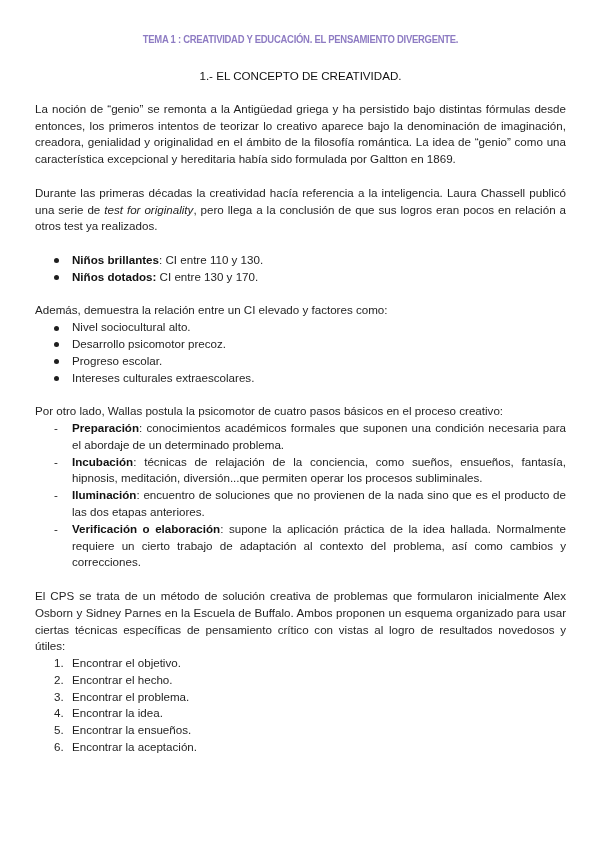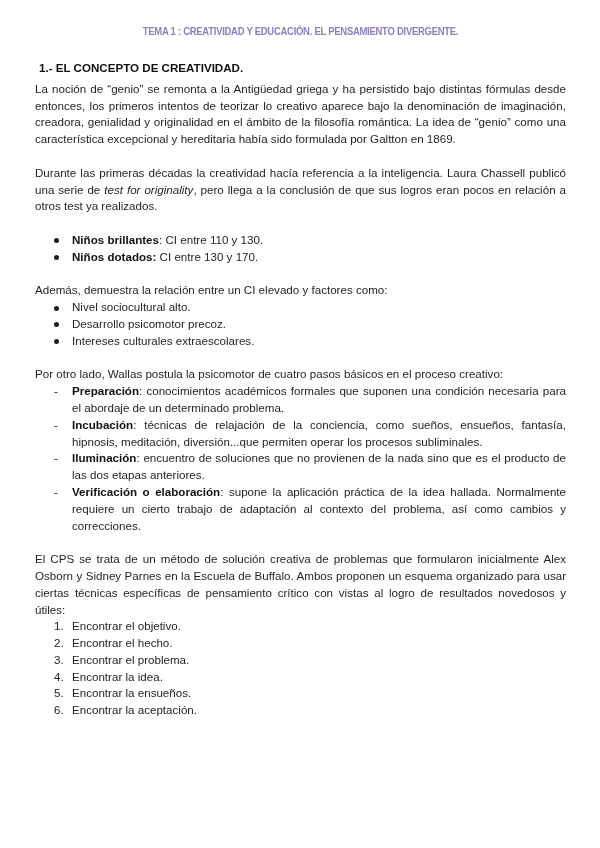--- a/index.html
+++ b/index.html
@@ -11,44 +11,45 @@
       width: 600px;
       height: 848px;
       overflow: hidden;
       position: relative;
       font-family: "Liberation Sans", "DejaVu Sans", sans-serif;
       color: #1f1f1f;
     }
     .page {
       position: absolute;
       left: 35px;
-      top: 24px;
+      top: 32px;
       width: 531px;
       font-size: 11.6px;
       line-height: 16.8px;
     }
     .doc-title {
       text-align: center;
       font-family: "Liberation Sans", sans-serif;
       font-weight: bold;
       font-size: 11px;
       letter-spacing: -0.3px;
       color: #8e7cc3;
       transform: scaleX(0.86);
       transform-origin: center;
       margin: 0 0 22px 0;
       line-height: 14px;
       white-space: nowrap;
     }
     .section-heading {
-      font-weight: bold;
-      margin: 4px;
+      font-weight: normal;
+      margin: 16px;
       font-size: 11.6px;
       line-height: 16.8px;
       color: #111;
+      text-align: center;
     }
     p {
       margin: 0 0 16.8px 0;
       text-align: justify;
     }
     p.tight { margin-bottom: 0; }
     em { font-style: italic; }
     strong { font-weight: bold; color: #111; }
     ul.bullets, ul.dashes, ol.numbers {
       margin: 0 0 16.8px 0;
@@ -95,20 +96,21 @@
 
   <ul class="bullets">
     <li><span class="marker"></span><strong>Niños brillantes</strong><span>:</span><span> CI entre 110 y 130.</span></li>
     <li><span class="marker"></span><strong>Niños dotados:</strong><span></span><span> CI entre 130 y 170.</span></li>
   </ul>
 
   <p class="tight">Además, demuestra la relación entre un CI elevado y factores como:</p>
   <ul class="bullets">
     <li><span class="marker"></span><span>Nivel sociocultural alto.</span></li>
     <li><span class="marker"></span><span>Desarrollo psicomotor precoz.</span></li>
+    <li><span class="marker"></span><span>Progreso escolar.</span></li>
     <li><span class="marker"></span><span>Intereses culturales extraescolares.</span></li>
   </ul>
 
   <p class="tight">Por otro lado, Wallas postula la psicomotor de cuatro pasos básicos en el proceso creativo:</p>
   <ul class="dashes">
     <li><span class="marker">-</span><strong>Preparación</strong><span>: conocimientos académicos formales que suponen una condición necesaria para el abordaje de un determinado problema.</span></li>
     <li><span class="marker">-</span><strong>Incubación</strong><span>: técnicas de relajación de la conciencia, como sueños, ensueños, fantasía, hipnosis, meditación, diversión...que permiten operar los procesos subliminales.</span></li>
     <li><span class="marker">-</span><strong>Iluminación</strong><span>: encuentro de soluciones que no provienen de la nada sino que es el producto de las dos etapas anteriores.</span></li>
     <li><span class="marker">-</span><strong>Verificación o elaboración</strong><span>: supone la aplicación práctica de la idea hallada. Normalmente requiere un cierto trabajo de adaptación al contexto del problema, así como cambios y correcciones.</span></li>
   </ul>

